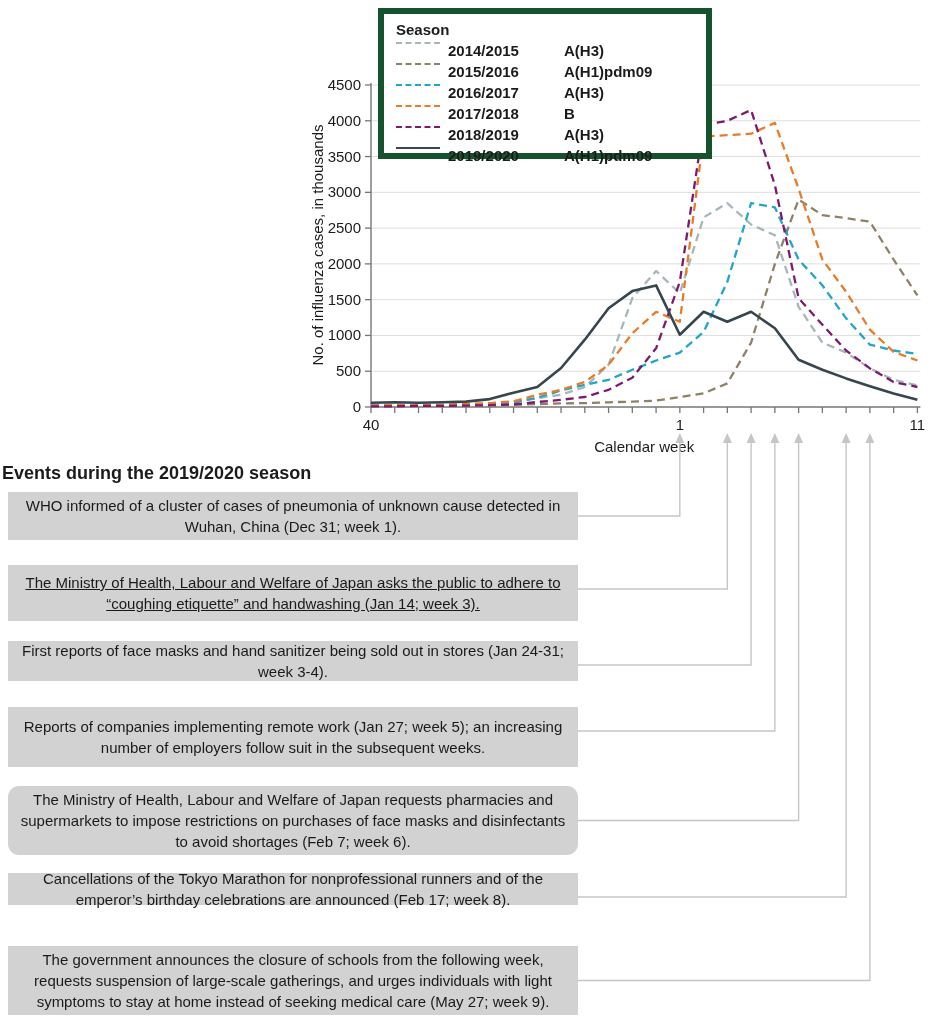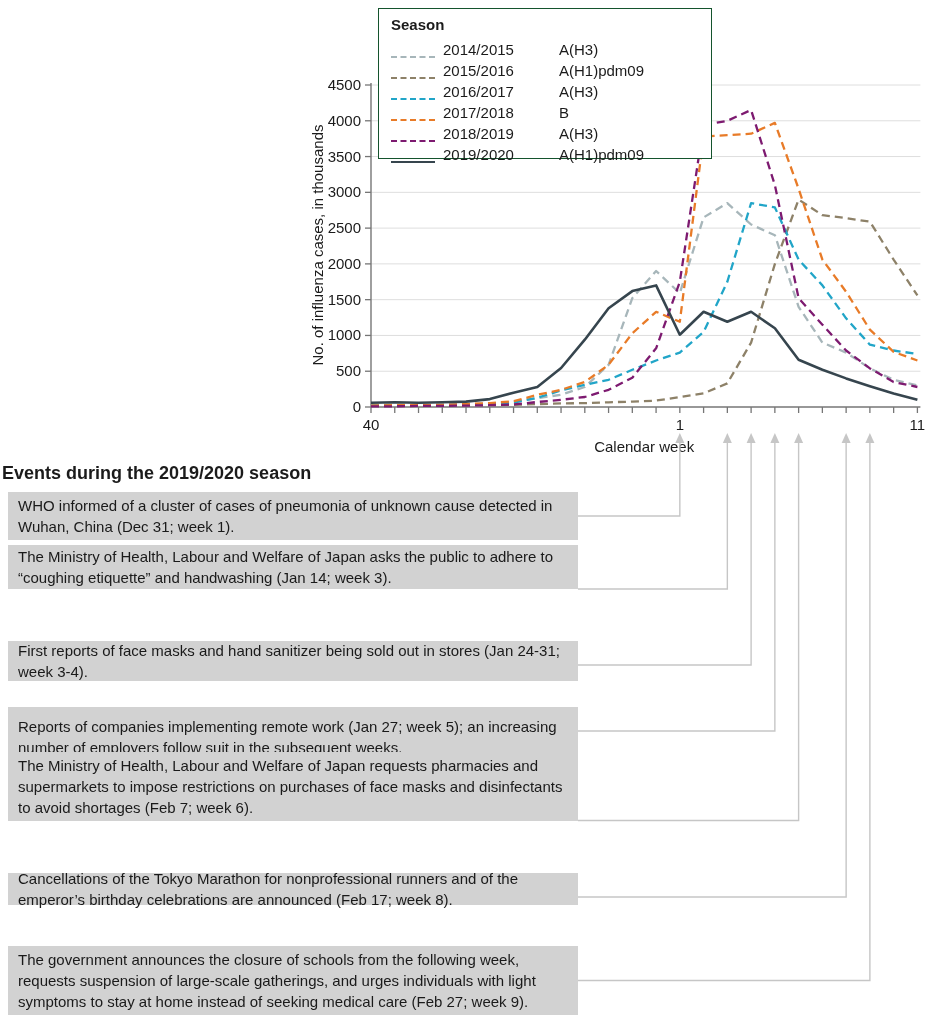--- a/index.html
+++ b/index.html
@@ -8,35 +8,35 @@
     font-family:"Liberation Sans", sans-serif;color:#1b1b1b;
   }
   .chart-wrap{position:absolute;left:0;top:0;width:933px;height:460px;}
   #chart-svg{position:absolute;left:0;top:0;}
   .y-axis-title{
     position:absolute;left:148px;top:236px;width:340px;height:18px;
     transform:rotate(-90deg);text-align:center;font-size:15px;color:#1b1b1b;
   }
   .legend{
     position:absolute;left:378px;top:8px;width:334px;height:151px;
-    background:#ffffff;border:1px solid #14532d;box-sizing:border-box;
+    background:#ffffff;border:6px solid #14532d;box-sizing:border-box;
     padding:7px 12px 0 12px;font-size:15px;
   }
   .legend-head{display:flex;font-weight:700;margin-bottom:4px;}
   .legend-head .h1{width:168px;}
-  .legend-row{display:flex;align-items:flex-end;height:21px;}
+  .legend-row{display:flex;align-items:flex-start;height:21px;font-weight:bold;}
   .legend-swatch{width:44px;height:0;margin-right:8px;flex:0 0 44px;}
   .legend-season{width:116px;}
   .legend-subtype{}
   .events{position:absolute;left:0;top:0;width:933px;height:1024px;}
   .events-title{position:absolute;left:2px;top:463px;font-size:18px;font-weight:700;}
   .event-box{
     position:absolute;left:8px;width:570px;box-sizing:border-box;
     background:#d2d2d2;color:#1a1a1a;font-size:15px;line-height:21px;
-    padding:3px 10px;display:flex;align-items:center;
+    padding:3px 10px;display:flex;align-items:center;text-align:center;
   }
   #connector-svg{position:absolute;left:0;top:0;pointer-events:none;}
 </style>
 </head>
 <body>
 
 <div class="page">
 
   <div class="chart-wrap">
     <svg id="chart-svg" width="933" height="460">
@@ -145,37 +145,37 @@
         </div>
     </div>
   </div>
 
   <div class="events">
     <div class="events-title">Events during the 2019/2020 season</div>
     <div id="event-boxes">
         <div class="event-box" style="top: 492px; height: 48px;">
           <span>WHO informed of a cluster of cases of pneumonia of unknown cause detected in Wuhan, China (Dec 31; week 1).</span>
         </div>
-        <div class="event-box" style="top: 545px; height: 44px;">
+        <div class="event-box" style="top: 565px; height: 56px; text-decoration: underline;">
           <span>The Ministry of Health, Labour and Welfare of Japan asks the public to adhere to “coughing etiquette” and handwashing (Jan 14; week 3).</span>
         </div>
         <div class="event-box" style="top: 641px; height: 40px;">
           <span>First reports of face masks and hand sanitizer being sold out in stores (Jan 24-31; week 3-4).</span>
         </div>
         <div class="event-box" style="top: 707px; height: 60px;">
           <span>Reports of companies implementing remote work (Jan 27; week 5); an increasing number of employers follow suit in the subsequent weeks.</span>
         </div>
-        <div class="event-box" style="top: 752px; height: 69px;">
+        <div class="event-box" style="top: 786px; height: 69px; border-radius: 11px;">
           <span>The Ministry of Health, Labour and Welfare of Japan requests pharmacies and supermarkets to impose restrictions on purchases of face masks and disinfectants to avoid shortages (Feb 7; week 6).</span>
         </div>
         <div class="event-box" style="top: 873px; height: 32px;">
           <span>Cancellations of the Tokyo Marathon for nonprofessional runners and of the emperor’s birthday celebrations are announced (Feb 17; week 8).</span>
         </div>
         <div class="event-box" style="top: 946px; height: 69px;">
-          <span>The government announces the closure of schools from the following week, requests suspension of large-scale gatherings, and urges individuals with light symptoms to stay at home instead of seeking medical care (Feb 27; week 9).</span>
+          <span>The government announces the closure of schools from the following week, requests suspension of large-scale gatherings, and urges individuals with light symptoms to stay at home instead of seeking medical care (May 27; week 9).</span>
         </div>
       </div>
   </div>
 
   <svg id="connector-svg" width="933" height="1024">
       <path d="M 578 516 H 679.8347826086956 V 443" fill="none" stroke="#c6c6c6" stroke-width="1.4"></path>
       <polygon points="675.3347826086956,443 684.3347826086956,443 679.8347826086956,433" fill="#c6c6c6"></polygon>
       <path d="M 578 589 H 727.3478260869565 V 443" fill="none" stroke="#c6c6c6" stroke-width="1.4"></path>
       <polygon points="722.8478260869565,443 731.8478260869565,443 727.3478260869565,433" fill="#c6c6c6"></polygon>
       <path d="M 578 665 H 751.104347826087 V 443" fill="none" stroke="#c6c6c6" stroke-width="1.4"></path>

